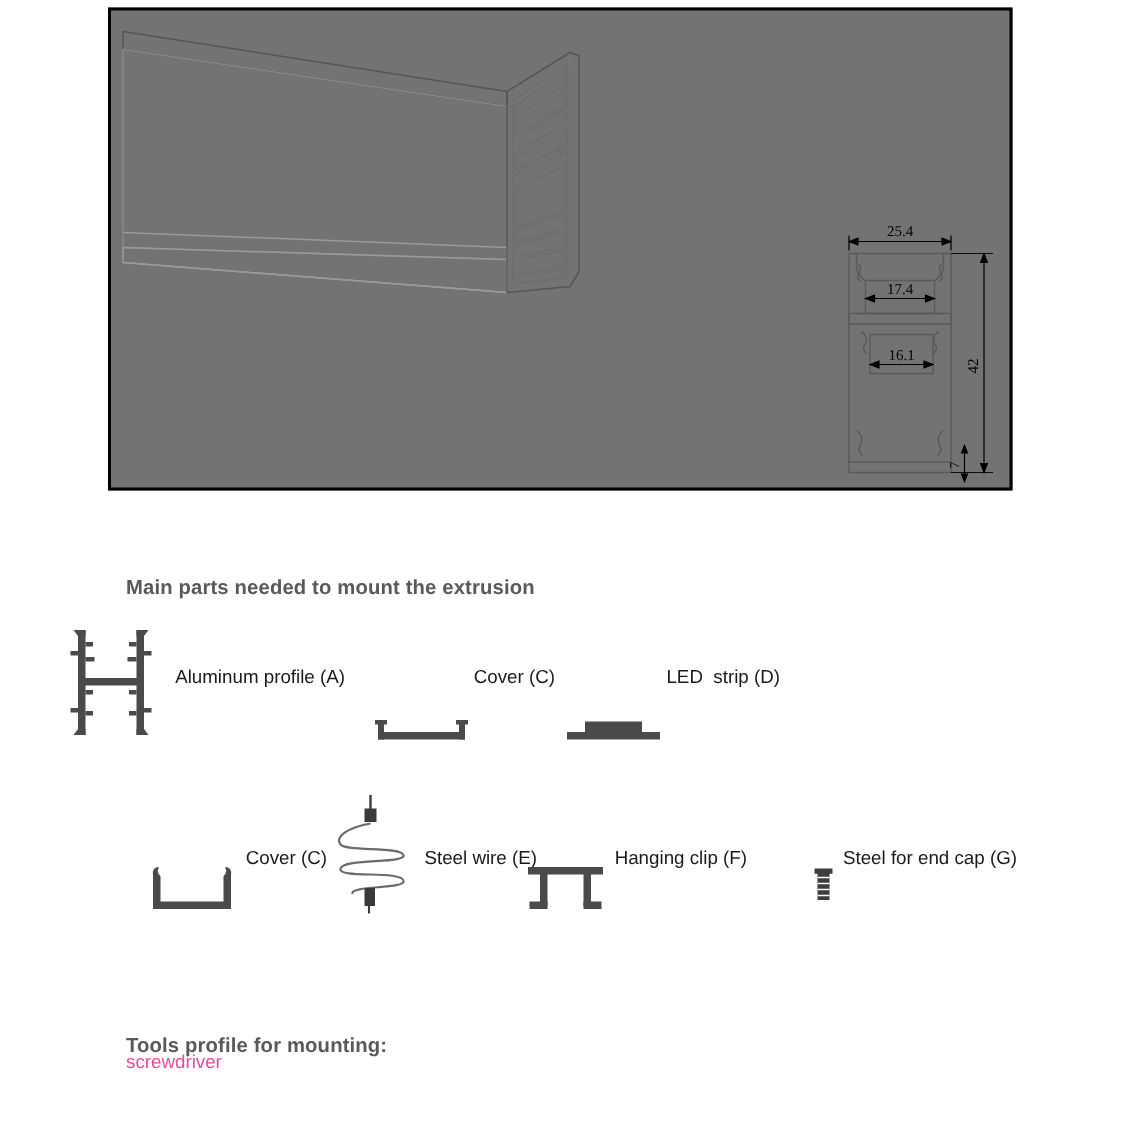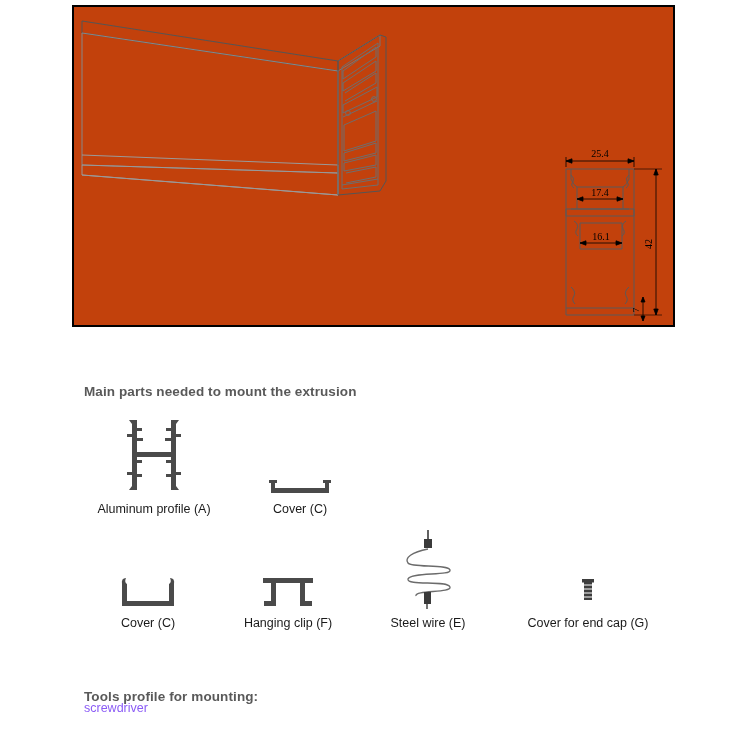--- a/index.html
+++ b/index.html
@@ -17,21 +17,21 @@
 
   
   #drawing-frame {
     position: absolute;
     left: 72px;
     top: 5px;
     width: 603px;
     height: 322px;
     border: 2px solid #000;
     box-sizing: border-box;
-    background: #c2410c;
+    background: #737373;
   }
   #iso-view {
     position: absolute;
     left: 6px;
     top: 6px;
     width: 330px;
     height: 200px;
   }
   #section-view {
     position: absolute;
@@ -51,37 +51,37 @@
     white-space: nowrap;
   }
   #main-parts-heading { left: 84px; top: 368px; margin-top: 16px; }
   #tools-heading      { left: 84px; top: 689px; }
 
   #tools-list {
     position: absolute;
     left: 84px;
     top: 701px;
     font-size: 12.5px;
-    color: #8b5cf6;
+    color: #ec4899;
     white-space: nowrap;
   }
 
   
   .parts-row {
     position: absolute;
     display: flex;
     width: 600px;
     left: 78px;
   }
   #parts-row-1 { top: 400px; }
   #parts-row-2 { top: 528px; }
 
   .part-cell {
     display: flex;
-    flex-direction: column;
+    flex-direction: row;
     align-items: center;
     justify-content: flex-end;
   }
   .part-art {
     display: flex;
     align-items: flex-end;
     justify-content: center;
   }
   .part-label {
     font-size: 12.5px;
@@ -266,20 +266,31 @@
           <path d="M6,8 h4 v13 h-4 z"></path>
           <path d="M60,8 h4 v13 h-4 z"></path>
           <path d="M4,8 h8 v3 h-8 z"></path>
           <path d="M58,8 h8 v3 h-8 z"></path>
         </g>
       </svg>
     </div>
     <div class="part-label">Cover (C)</div>
   </div>
 
+  <div class="part-cell">
+    <div class="part-art">
+      <svg width="70" height="22" viewBox="0 0 70 22">
+        <g fill="#4a4a4a">
+          <rect x="4" y="14" width="62" height="5"></rect>
+          <rect x="16" y="7" width="38" height="8"></rect>
+        </g>
+      </svg>
+    </div>
+    <div class="part-label">LED  strip (D)</div>
+  </div>
 </div>
 
 <div id="parts-row-2" class="parts-row">
 
   <div class="part-cell">
     <div class="part-art">
       <svg width="72" height="34" viewBox="0 0 72 34">
         <g fill="#4a4a4a">
           <rect x="10" y="25" width="52" height="5"></rect>
           <rect x="10" y="8" width="5" height="22"></rect>
@@ -287,67 +298,67 @@
           <path d="M10,8 q-1,-6 4,-6 q-2,4 1,6 z"></path>
           <path d="M62,8 q1,-6 -4,-6 q2,4 -1,6 z"></path>
         </g>
       </svg>
     </div>
     <div class="part-label">Cover (C)</div>
   </div>
 
   <div class="part-cell">
     <div class="part-art">
+      <svg width="72" height="80" viewBox="0 0 72 80">
+
+        <line x1="36" y1="0" x2="36" y2="10" stroke="#3a3a3a" stroke-width="1.6"></line>
+        <rect x="32" y="9" width="8" height="9" fill="#3a3a3a"></rect>
+
+        <g fill="none" stroke="#6b6b6b" stroke-width="1.4">
+          <path d="M36,19 C20,22 12,28 16,33 C20,38 56,34 58,40
+                   C60,46 18,42 16,49 C14,56 56,50 58,57
+                   C60,63 22,60 24,66"></path>
+        </g>
+
+        <rect x="32" y="62" width="7" height="12" fill="#3a3a3a"></rect>
+        <line x1="35" y1="73" x2="35" y2="79" stroke="#3a3a3a" stroke-width="1.4"></line>
+      </svg>
+    </div>
+    <div class="part-label">Steel wire (E)</div>
+  </div>
+
+  <div class="part-cell">
+    <div class="part-art">
       <svg width="66" height="36" viewBox="0 0 66 36">
         <g fill="#4a4a4a">
           <rect x="8" y="4" width="50" height="5"></rect>
           <rect x="16" y="4" width="5" height="26"></rect>
           <rect x="45" y="4" width="5" height="26"></rect>
           <rect x="9" y="27" width="12" height="5"></rect>
           <rect x="45" y="27" width="12" height="5"></rect>
         </g>
       </svg>
     </div>
     <div class="part-label">Hanging clip (F)</div>
   </div>
 
   <div class="part-cell">
     <div class="part-art">
-      <svg width="72" height="80" viewBox="0 0 72 80">
-
-        <line x1="36" y1="0" x2="36" y2="10" stroke="#3a3a3a" stroke-width="1.6"></line>
-        <rect x="32" y="9" width="8" height="9" fill="#3a3a3a"></rect>
-
-        <g fill="none" stroke="#6b6b6b" stroke-width="1.4">
-          <path d="M36,19 C20,22 12,28 16,33 C20,38 56,34 58,40
-                   C60,46 18,42 16,49 C14,56 56,50 58,57
-                   C60,63 22,60 24,66"></path>
-        </g>
-
-        <rect x="32" y="62" width="7" height="12" fill="#3a3a3a"></rect>
-        <line x1="35" y1="73" x2="35" y2="79" stroke="#3a3a3a" stroke-width="1.4"></line>
-      </svg>
-    </div>
-    <div class="part-label">Steel wire (E)</div>
-  </div>
-
-  <div class="part-cell">
-    <div class="part-art">
       <svg width="26" height="34" viewBox="0 0 26 34">
         <g fill="#3d3d3d">
           <rect x="7" y="3" width="12" height="3.5"></rect>
           <rect x="9" y="6" width="8" height="18"></rect>
           <path d="M13,24 l4,-3 l-8,0 z"></path>
         </g>
         <g stroke="#ffffff" stroke-width="1">
           <line x1="9" y1="9" x2="17" y2="9"></line>
           <line x1="9" y1="13" x2="17" y2="13"></line>
           <line x1="9" y1="17" x2="17" y2="17"></line>
           <line x1="9" y1="21" x2="17" y2="21"></line>
         </g>
       </svg>
     </div>
-    <div class="part-label">Cover for end cap (G)</div>
+    <div class="part-label">Steel for end cap (G)</div>
   </div>
 </div>
 
 <div id="tools-heading" class="section-heading">Tools profile for mounting:</div>
 <div id="tools-list">screwdriver</div>
 
 </body></html>

